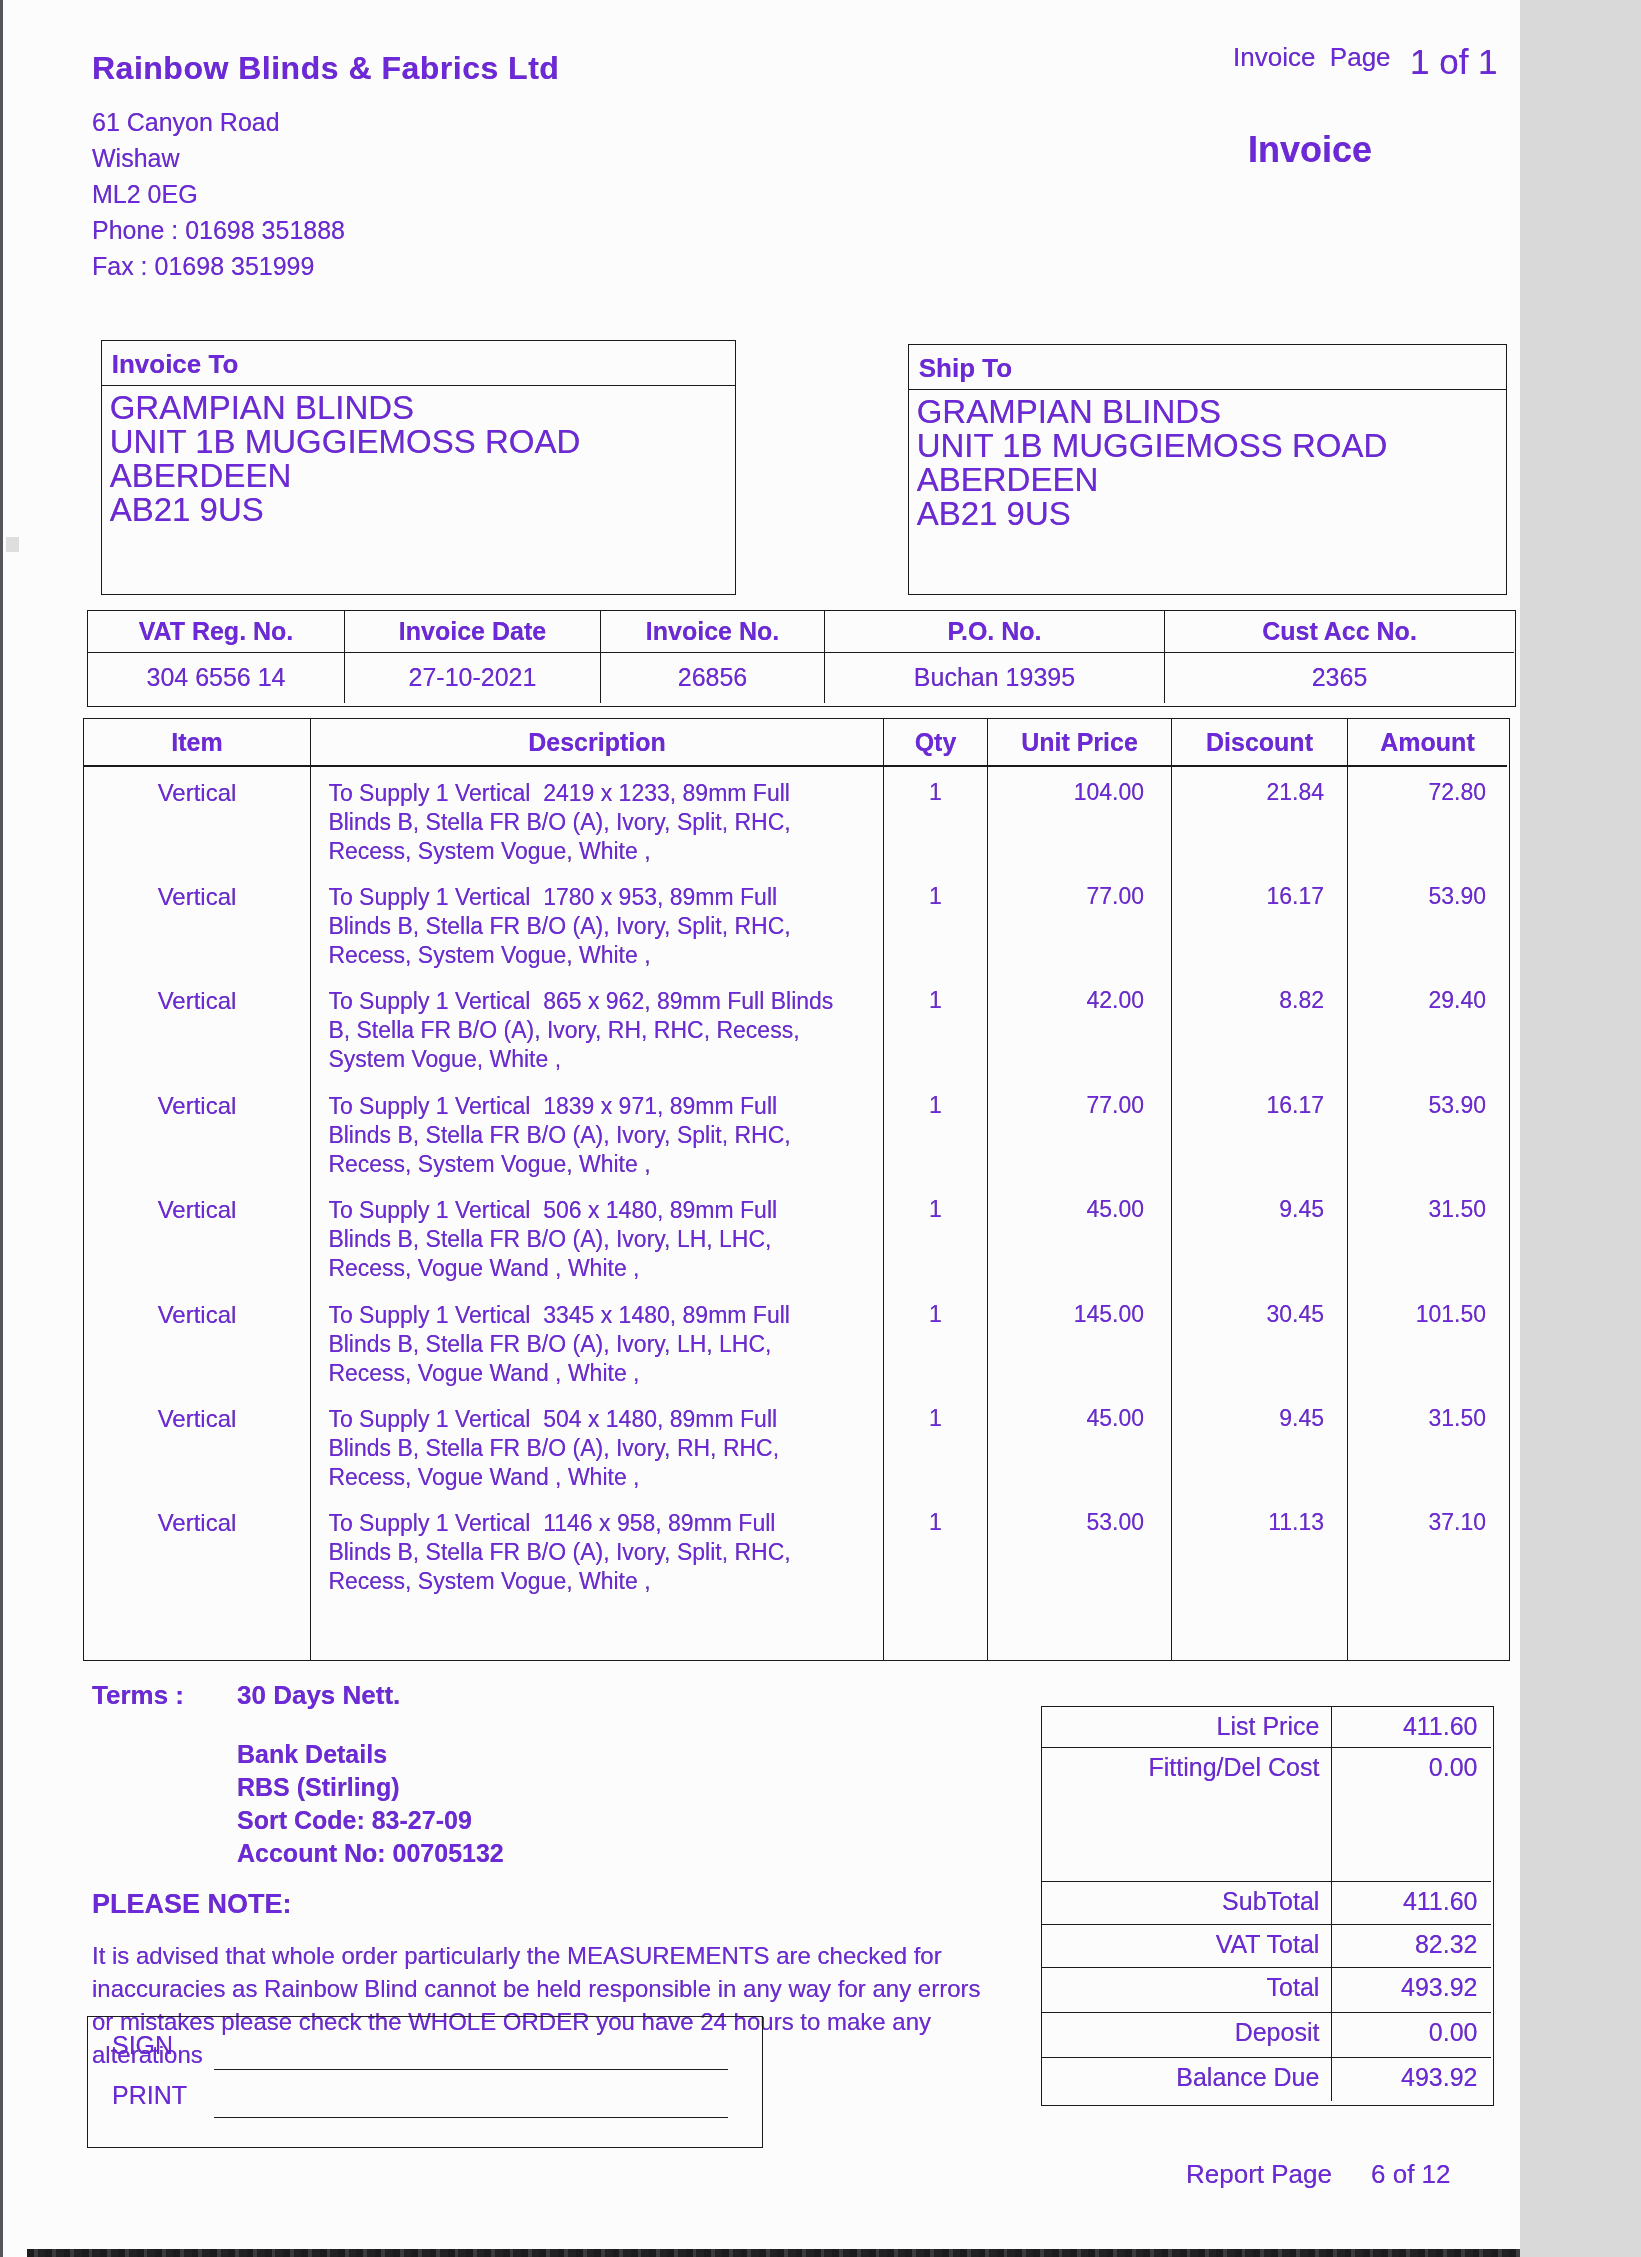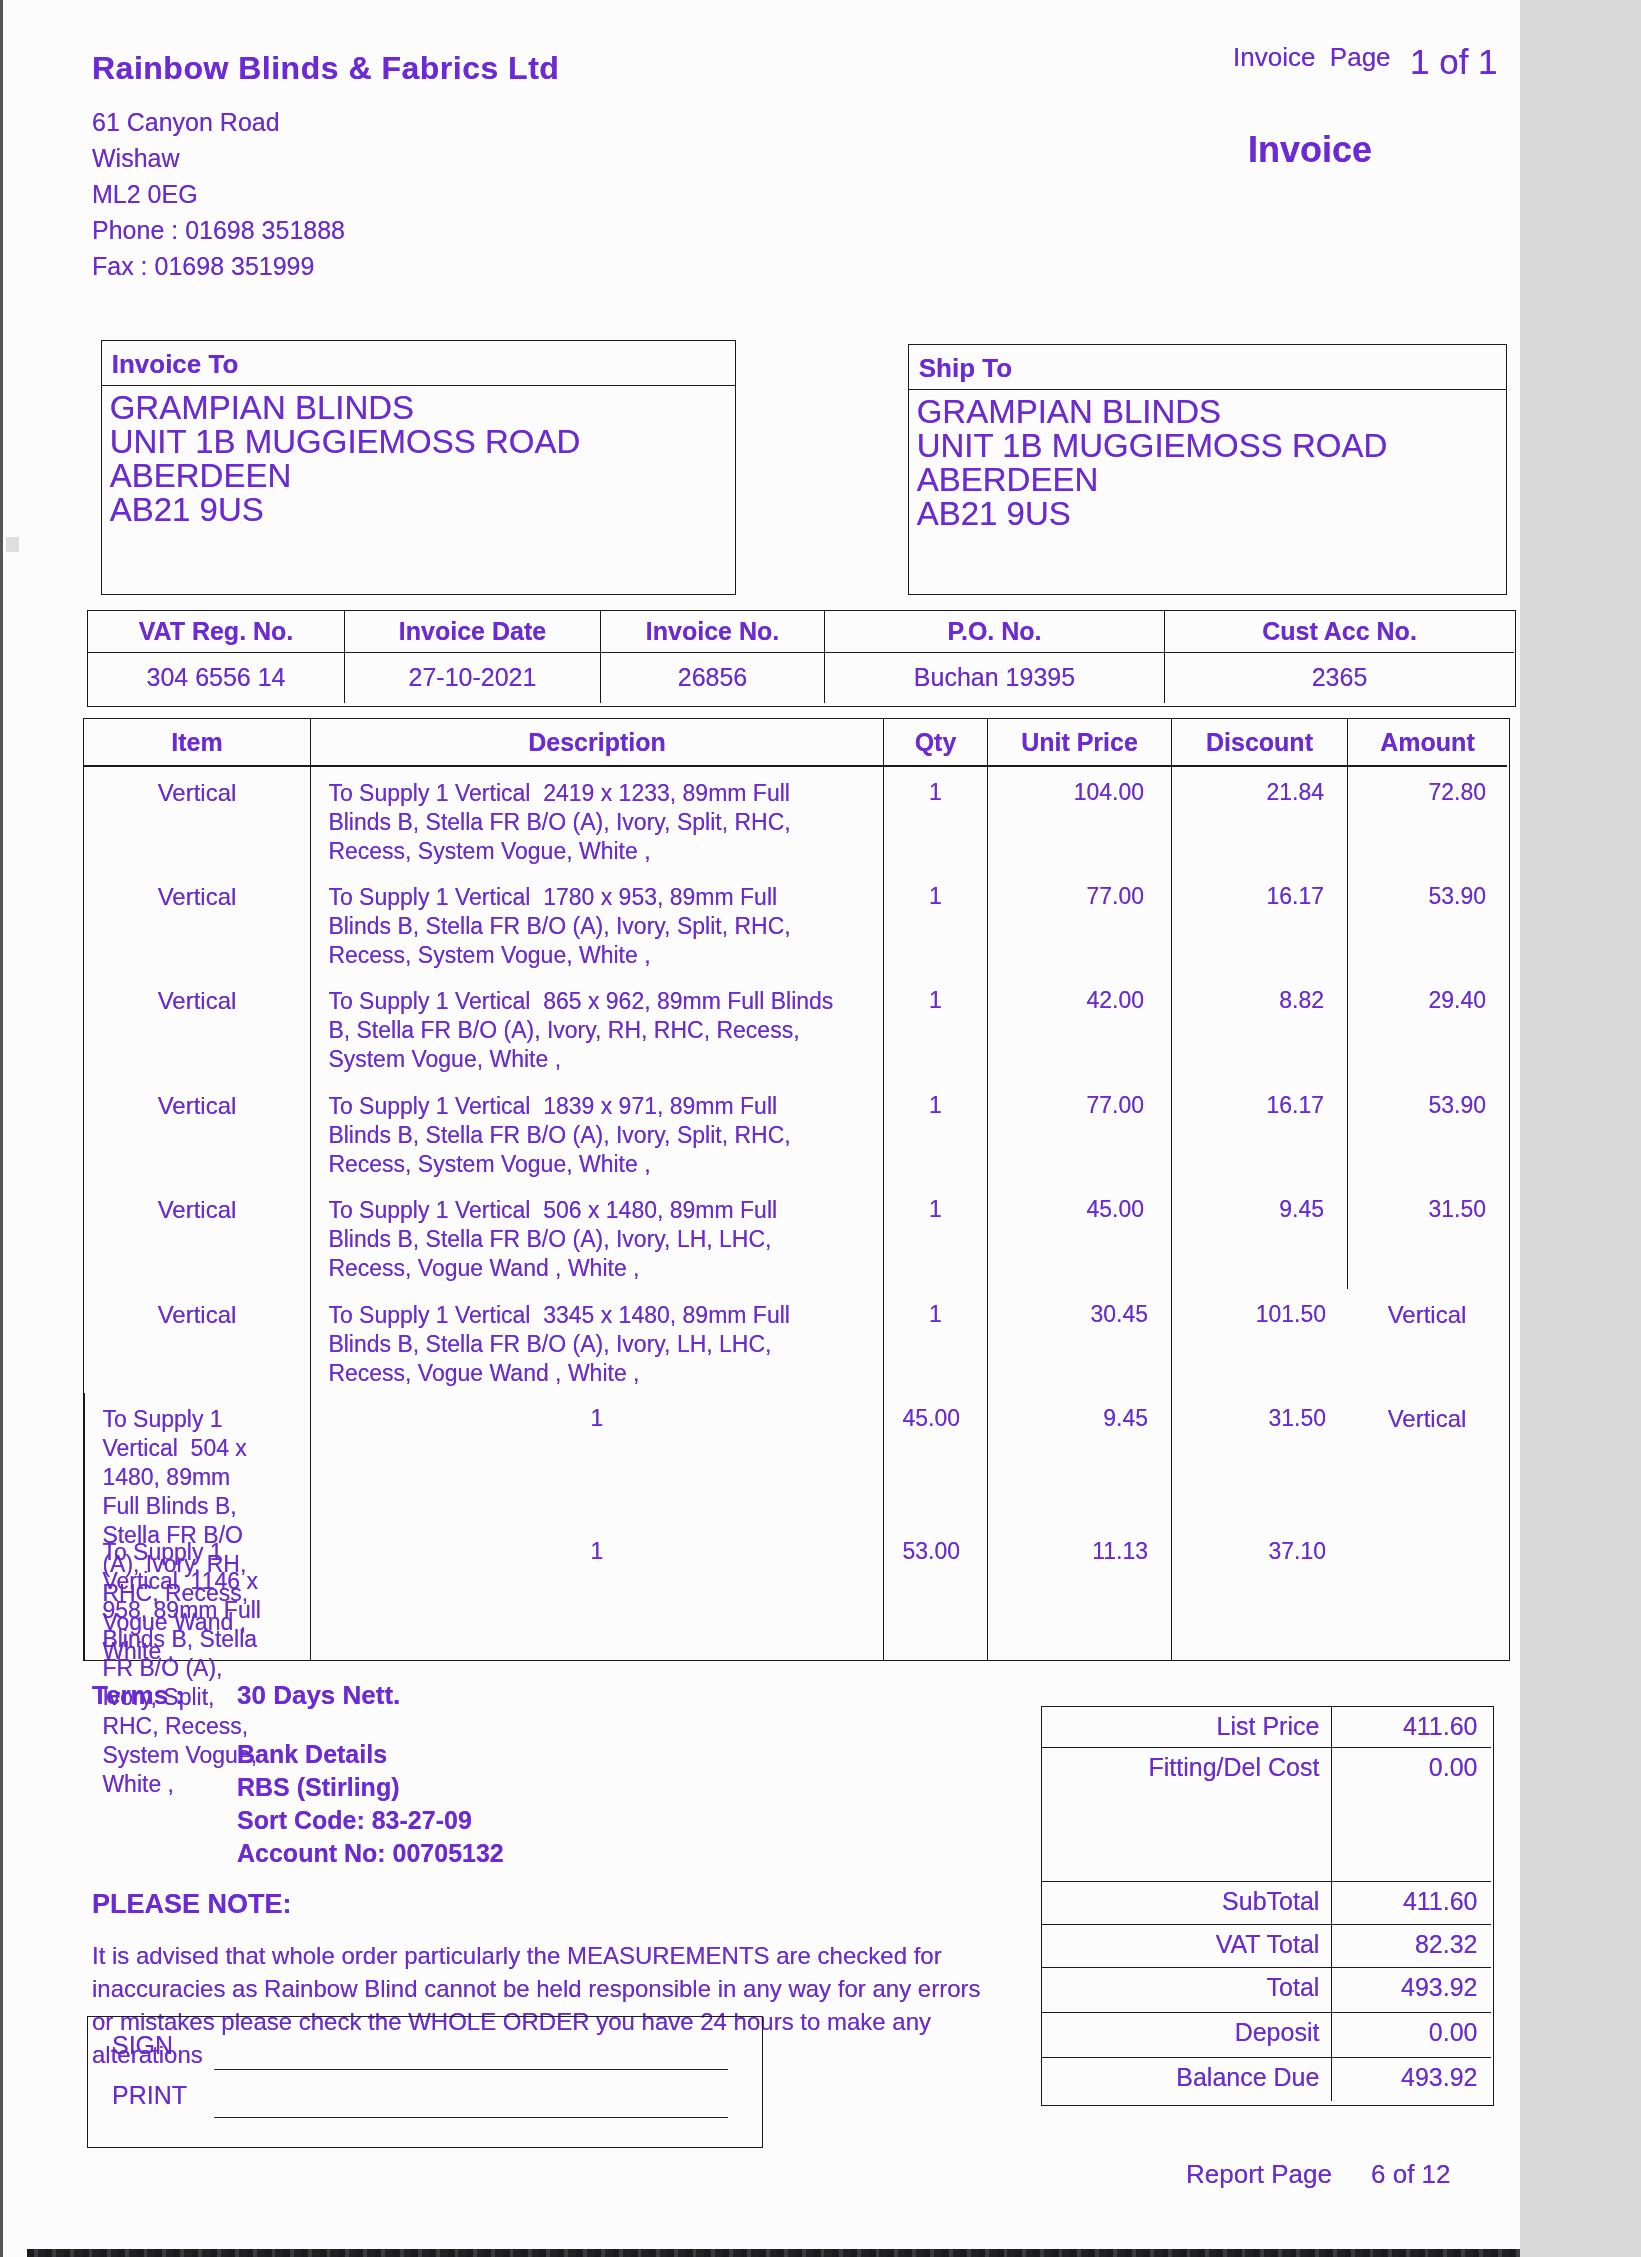--- a/index.html
+++ b/index.html
@@ -171,20 +171,21 @@
   <div class="cell rc item-col">Vertical</div>
   <div class="cell rc bL desc-col">To Supply 1 Vertical  506 x 1480, 89mm Full Blinds B, Stella FR B/O (A), Ivory, LH, LHC, Recess, Vogue Wand , White ,</div>
   <div class="cell rc bL qty-col">1</div>
   <div class="cell rc bL price-col">45.00</div>
   <div class="cell rc bL disc-col">9.45</div>
   <div class="cell rc bL amt-col">31.50</div>
 
   <div class="cell rc item-col">Vertical</div>
   <div class="cell rc bL desc-col">To Supply 1 Vertical  3345 x 1480, 89mm Full Blinds B, Stella FR B/O (A), Ivory, LH, LHC, Recess, Vogue Wand , White ,</div>
   <div class="cell rc bL qty-col">1</div>
+  <div class="cell rc bL price-col">145.00</div>
   <div class="cell rc bL disc-col">30.45</div>
   <div class="cell rc bL amt-col">101.50</div>
 
   <div class="cell rc item-col">Vertical</div>
   <div class="cell rc bL desc-col">To Supply 1 Vertical  504 x 1480, 89mm Full Blinds B, Stella FR B/O (A), Ivory, RH, RHC, Recess, Vogue Wand , White ,</div>
   <div class="cell rc bL qty-col">1</div>
   <div class="cell rc bL price-col">45.00</div>
   <div class="cell rc bL disc-col">9.45</div>
   <div class="cell rc bL amt-col">31.50</div>
 

